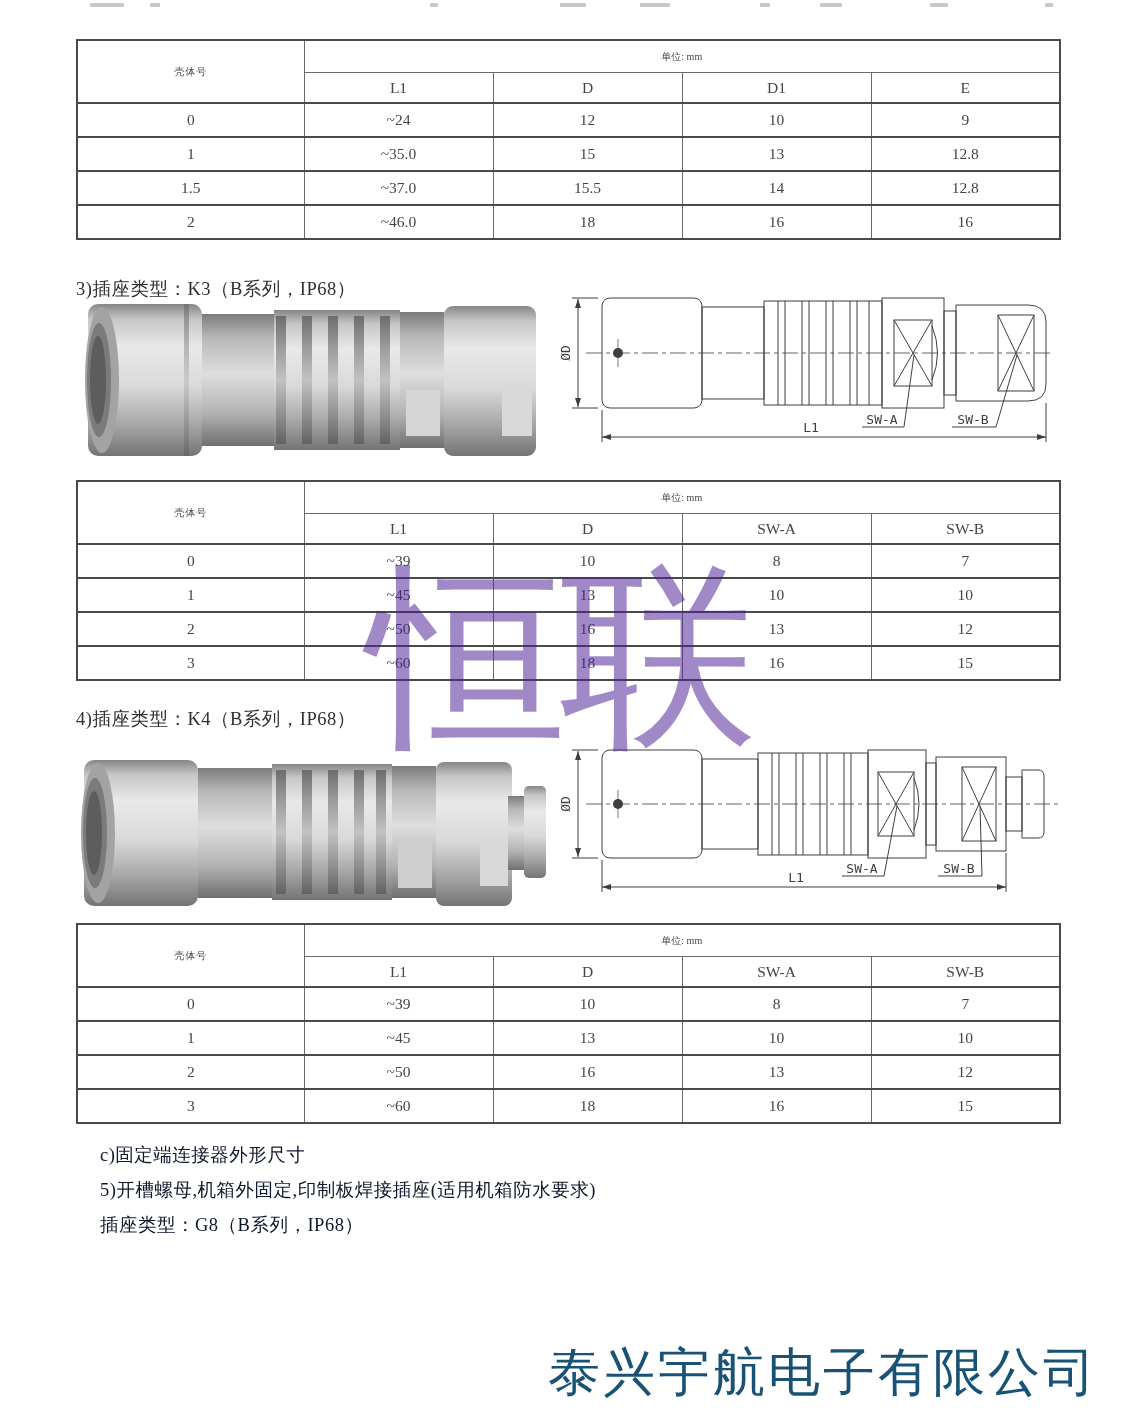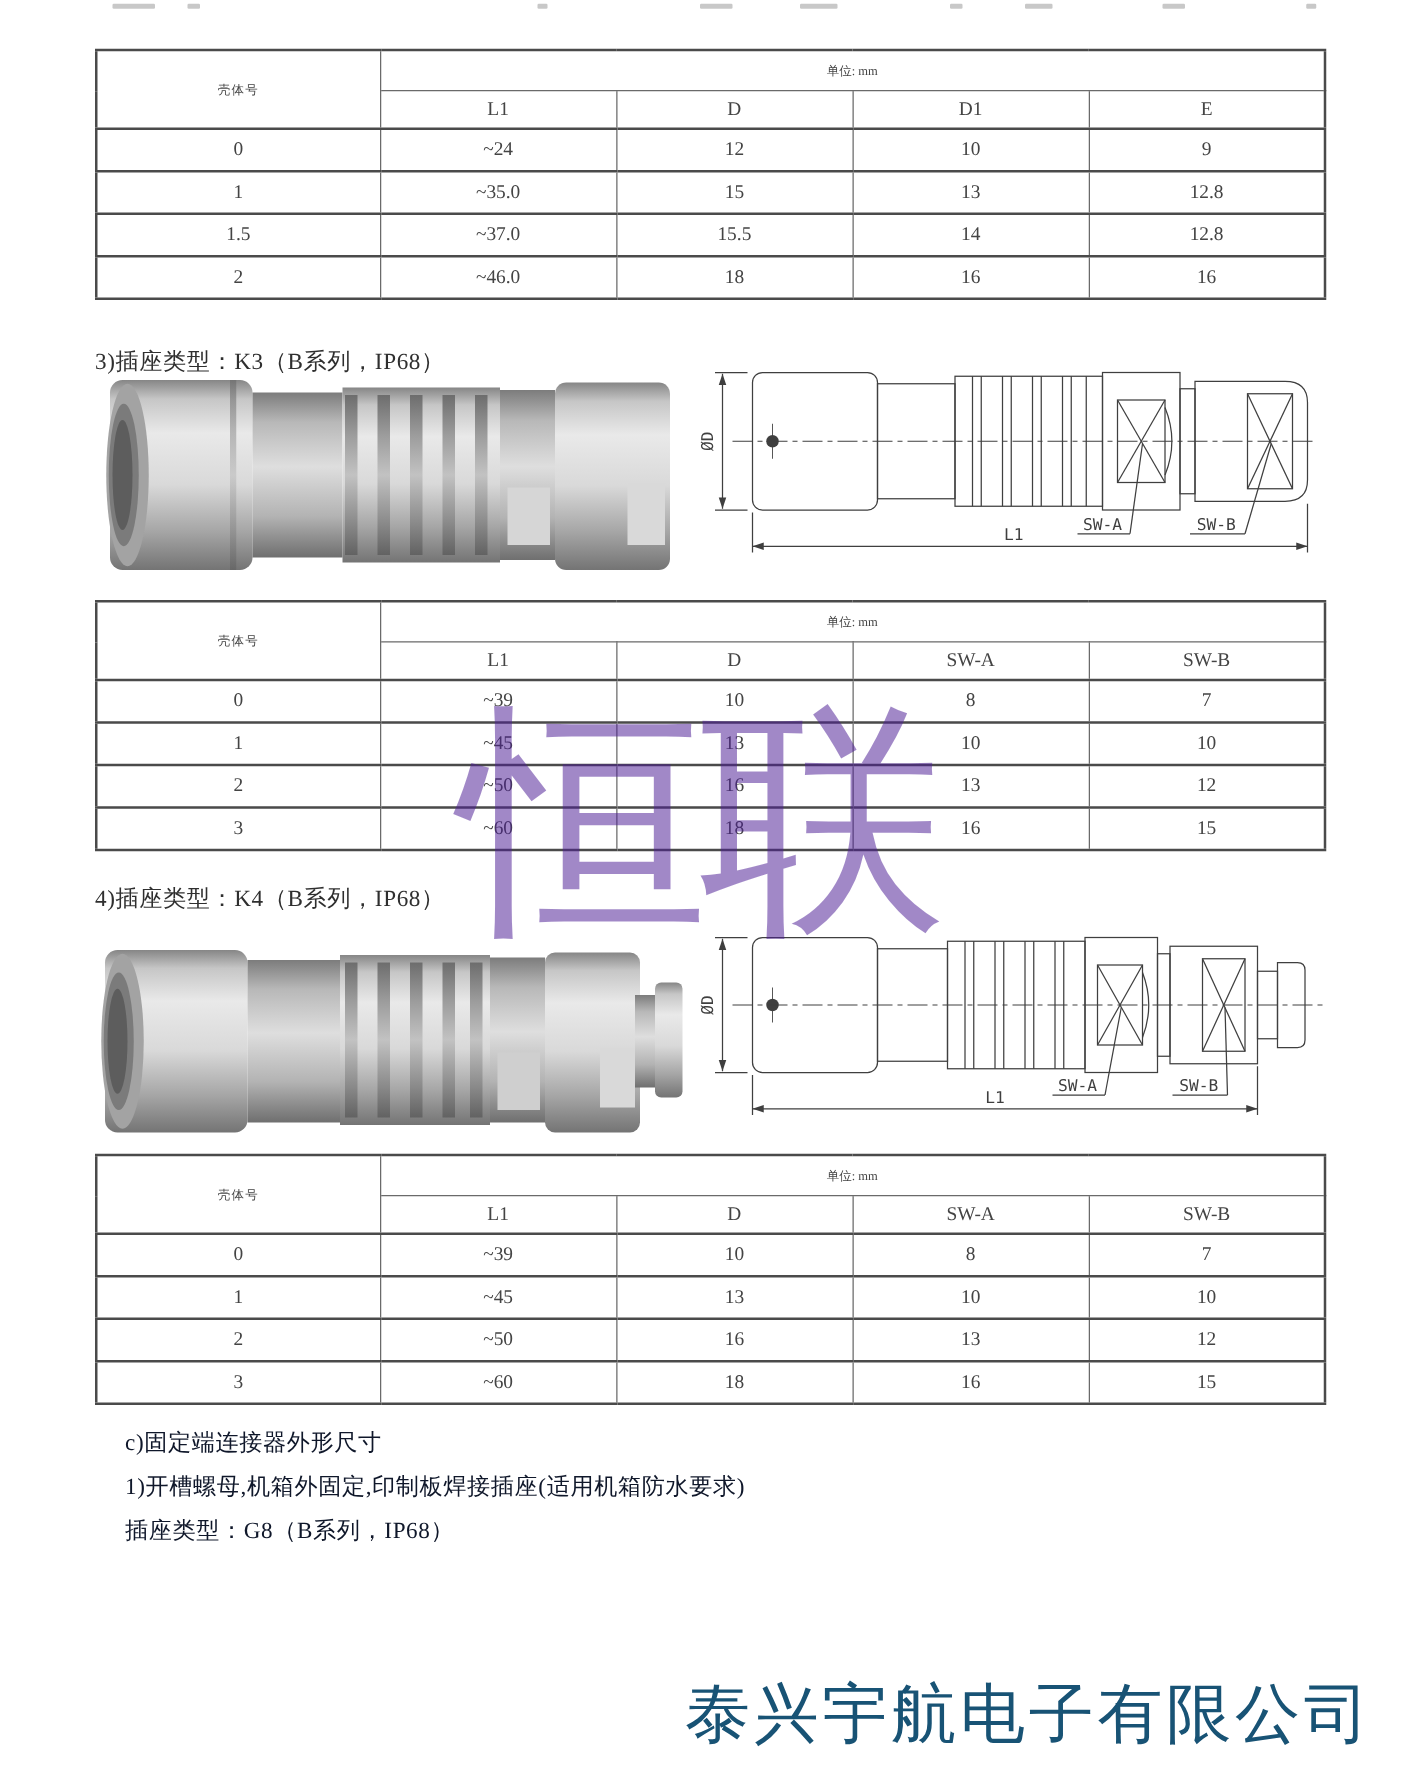--- a/index.html
+++ b/index.html
@@ -397,20 +397,20 @@
       <td>~60</td>
       <td>18</td>
       <td>16</td>
       <td>15</td>
     </tr>
   </tbody>
     </table>
 
   <div class="cblock">
     <div>c)固定端连接器外形尺寸</div>
-    <div>1)开槽螺母,机箱外固定,印制板焊接插座(适用机箱防水要求)</div>
+    <div>5)开槽螺母,机箱外固定,印制板焊接插座(适用机箱防水要求)</div>
     <div>插座类型：G8（B系列，IP68）</div>
   </div>
 
   <div class="wm-center">恒联</div>
   <div class="wm-footer">泰兴宇航电子有限公司</div>
 
 </div>
 
 </body></html>

